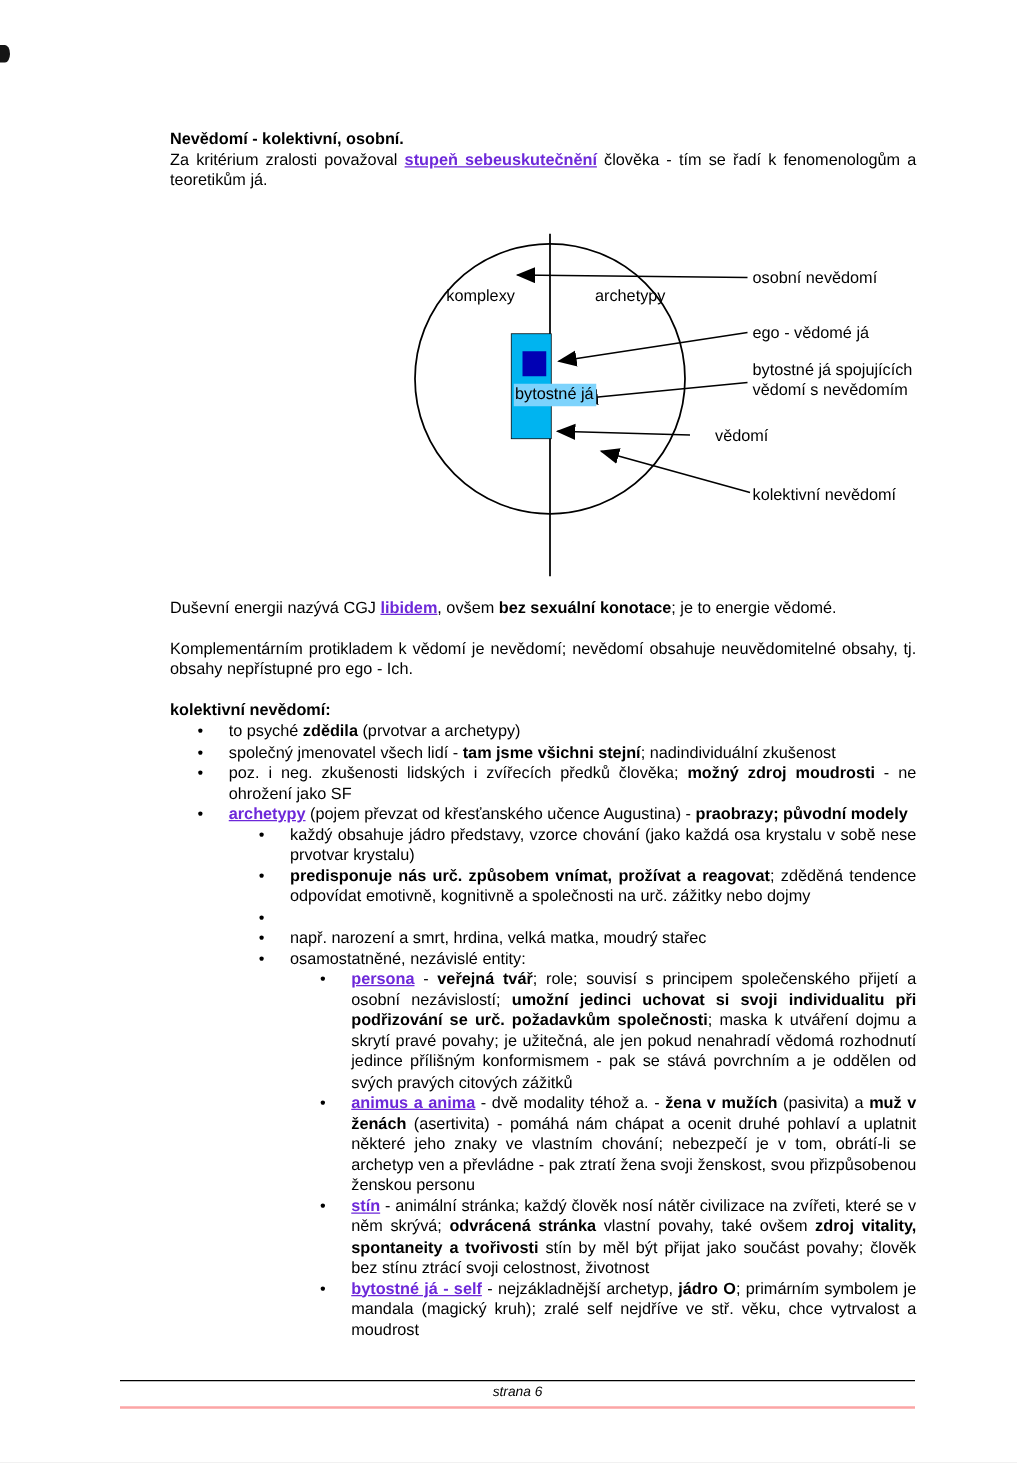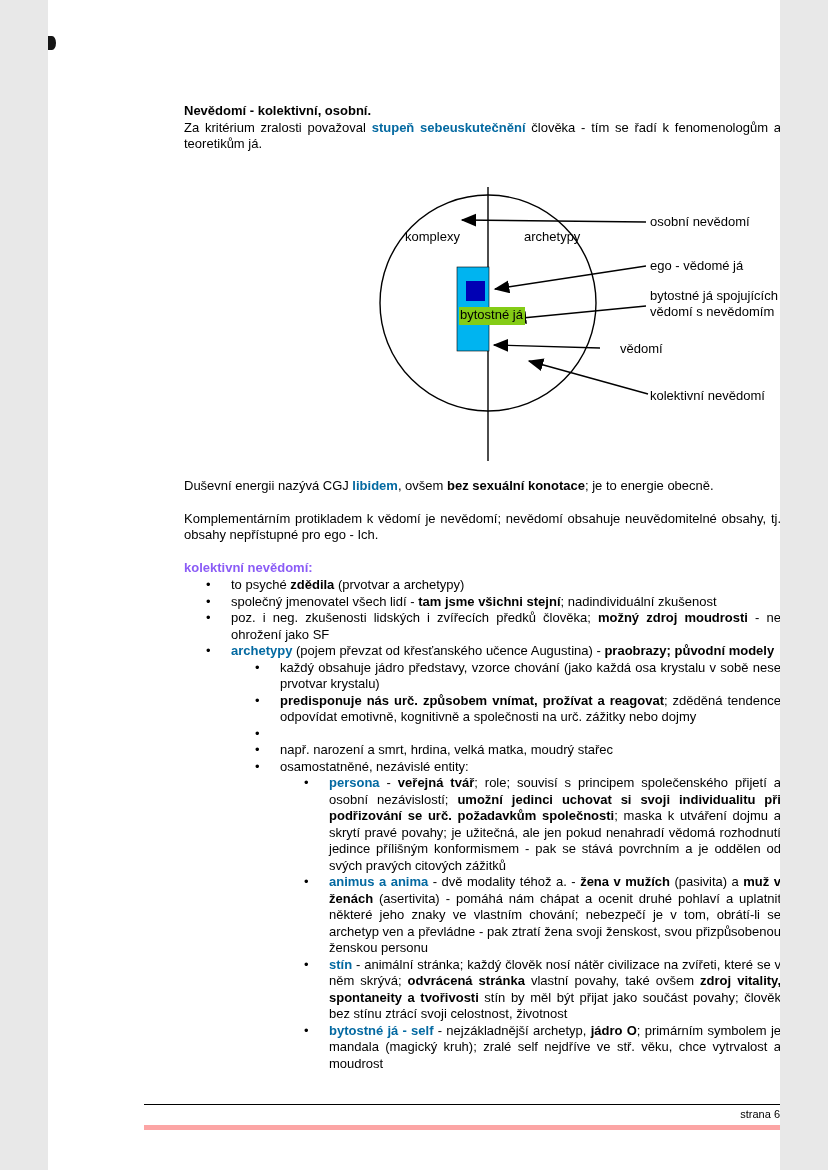--- a/index.html
+++ b/index.html
@@ -1,51 +1,51 @@
 <!DOCTYPE html>
 <html><head>
 <meta charset="utf-8">
 <style>
   html,body { margin:0; padding:0; background:#e8e8e8; }
   .page {
-    position:relative; width:732px; height:1170px; background:#ffffff;
+    position:relative; width:828px; height:1170px; background:#ffffff;
     margin:0 auto; overflow:hidden; color:#000;
     font-family:"Liberation Sans", sans-serif; font-size:13px; line-height:16.5px;
   }
   .artifact { position:absolute; left:0; top:36px; width:8px; height:14px; background:#151515; border-radius:0 70% 70% 0; }
 
   .intro { position:absolute; left:136px; top:103px; width:597px; }
   .intro-heading { font-weight:bold; }
   .para-just { text-align:justify; margin:0; }
 
   .seg-b  { font-weight:bold; }
-  .seg-bb { font-weight:bold; color:#0369a1; }
+  .seg-bb { font-weight:bold; color:#6d28d9;text-decoration:underline; }
 
   .diagram { position:absolute; left:0; top:185px; width:828px; height:292px; }
   .diagram svg { position:absolute; left:0; top:0; }
   .dlabel { position:absolute; white-space:nowrap; }
   .dlabel-2line { position:absolute; white-space:nowrap; line-height:16px; }
-  .dlabel-boxed { background:#84cc16; padding:0 2px 1px 1px;text-align:right; }
+  .dlabel-boxed { background:#7dd3fc; padding:0 2px 1px 1px;text-align:right; }
 
   .bodytext { position:absolute; left:136px; top:478px; width:597px; }
   .para { margin:0 0 16px 0; text-align:justify; }
-  .blue-heading { color:#8b5cf6; font-weight:bold; margin:0 0 1px 0; }
+  .blue-heading { color:#000000; font-weight:bold; margin:0 0 1px 0; }
 
   .li { display:flex; text-align:justify; }
   .li .bullet { flex:none; width:25px; }
   .li .li-text { flex:1; }
   .li1 { padding-left:22px; }
   .li2 { padding-left:71px; }
   .li3 { padding-left:120px; }
 
   .footer {
     position:absolute; left:96px; top:1104px; width:636px;
-    border-top:1px solid #000; border-bottom:5px solid #fca5a5;
-    text-align:right; padding:3px 0 4px 0;
-    font-size:11px; line-height:13px;
+    border-top:1px solid #000; border-bottom:2px solid #fca5a5;
+    text-align:center; padding:3px 0 4px 0;
+    font-style:italic; font-size:11px; line-height:13px;
   }
 </style>
 </head>
 <body>
 
 <div class="page">
 
   <div class="artifact"></div>
 
   <div class="intro">
@@ -78,21 +78,21 @@
     <div class="dlabel" style="left:602px; top:73px;">ego - vědomé já</div>
     <div class="dlabel-2line" style="left:602px; top:103px;">
       <div>bytostné já spojujících</div>
       <div>vědomí s nevědomím</div>
     </div>
     <div class="dlabel" style="left:556px; top:156px;margin-left:16px;">vědomí</div>
     <div class="dlabel" style="left:602px; top:203px;text-align:center;">kolektivní nevědomí</div>
   </div>
 
   <div class="bodytext">
-      <div class="para"><span>Duševní energii nazývá CGJ </span><span class="seg-bb">libidem</span><span>, ovšem </span><span class="seg-b">bez sexuální konotace</span><span>; je to energie obecně.</span></div>
+      <div class="para"><span>Duševní energii nazývá CGJ </span><span class="seg-bb">libidem</span><span>, ovšem </span><span class="seg-b">bez sexuální konotace</span><span>; je to energie vědomé.</span></div>
       <div class="para"><span>Komplementárním protikladem k vědomí je nevědomí; nevědomí obsahuje neuvědomitelné obsahy, tj. obsahy nepřístupné pro ego - Ich.</span></div>
       <div class="blue-heading"><span>kolektivní nevědomí:</span></div>
       <div class="li li1">
         <span class="bullet">•</span>
         <span class="li-text"><span>to psyché </span><span class="seg-b">zdědila</span><span> (prvotvar a archetypy)</span></span>
       </div>
       <div class="li li1">
         <span class="bullet">•</span>
         <span class="li-text"><span>společný jmenovatel všech lidí - </span><span class="seg-b">tam jsme všichni stejní</span><span>; nadindividuální zkušenost</span></span>
       </div>

